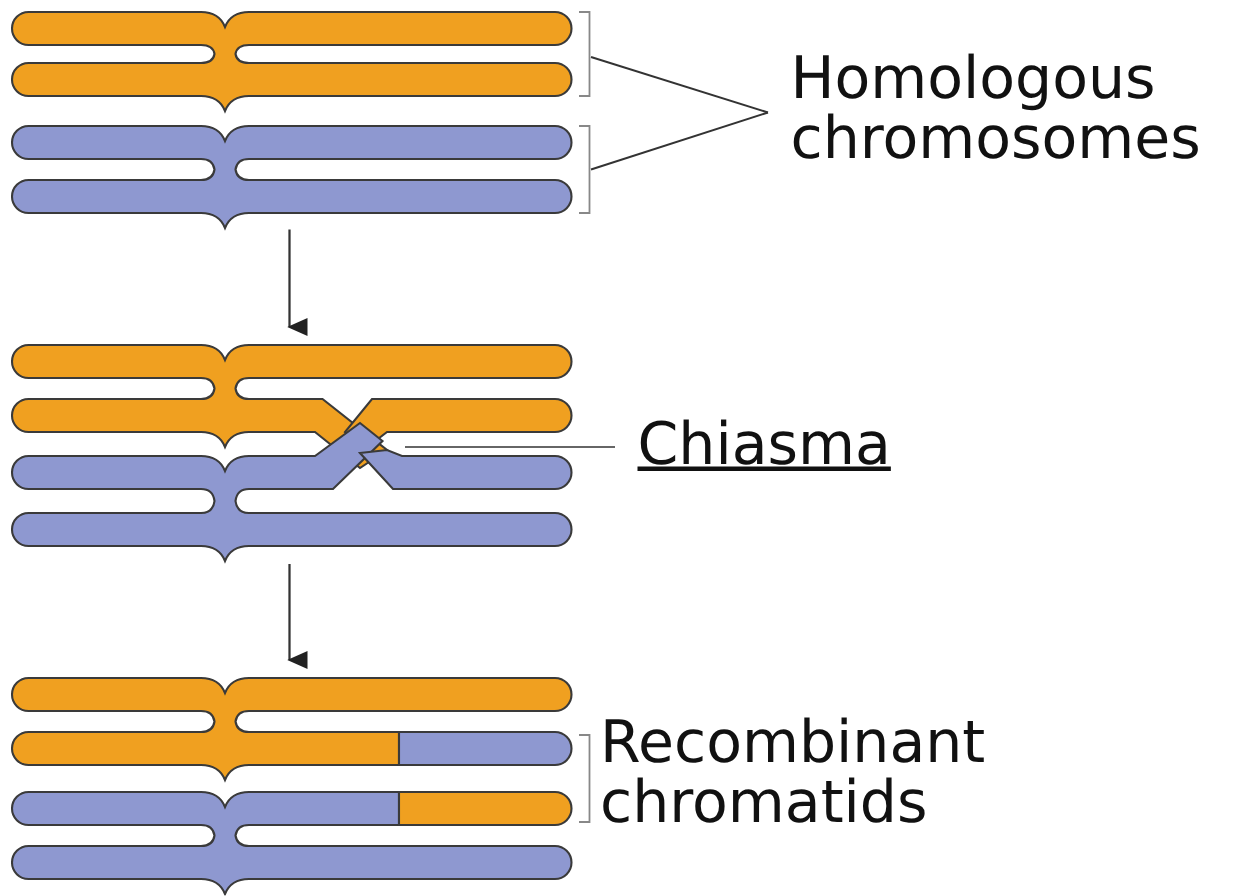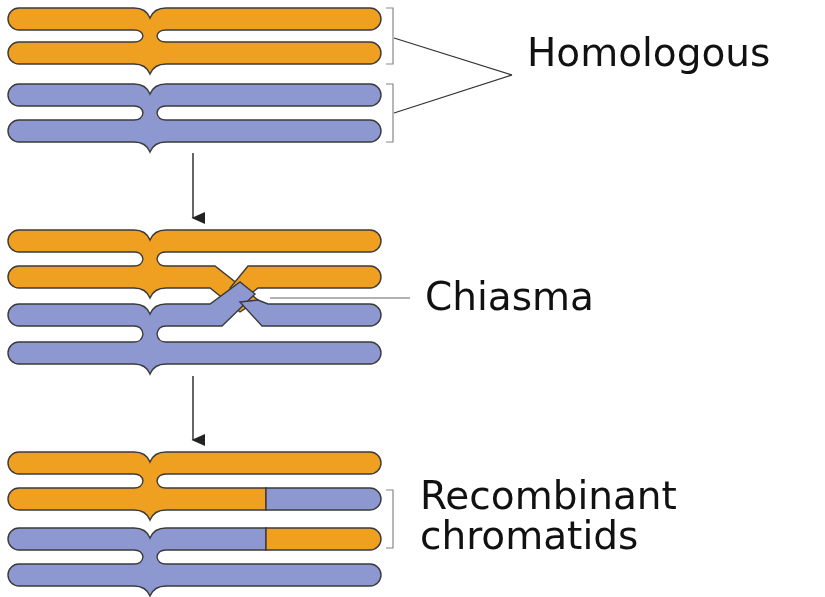--- a/index.html
+++ b/index.html
@@ -7,22 +7,22 @@
   svg#diagram { position: absolute; left: 0; top: 0; }
   .label {
     position: absolute;
     font-family: "DejaVu Sans", sans-serif;
     color: #111111;
     font-size: 39px;
     line-height: 40px;
     white-space: nowrap;
   }
   #lbl-homologous { left: 527px; top: 33px; }
-  #lbl-chiasma { left: 425px; top: 277px; }
-  #lbl-recombinant { left: 420px; top: 476px; }
+  #lbl-chiasma { left: 425px; top: 277px; text-decoration: underline; }
+  #lbl-recombinant { left: 400px; top: 476px; }
 </style>
 </head>
 <body>
 
 <svg id="diagram" width="825" height="597" viewBox="0 0 825 597" xmlns="http://www.w3.org/2000/svg">
   <defs>
     <marker id="arrowhead" markerWidth="10" markerHeight="10" refX="5" refY="8" orient="auto">
       <path d="M1,0 L5,9 L9,0 Z" fill="#222"></path>
     </marker>
   </defs>
@@ -57,18 +57,19 @@
     <path class="fill-a" d="M19,452 H134 Q146,452 150,462 Q154,452 166,452 H370 a11,11 0 0 1 0,22 H166 Q158,474 157,481 Q158,488 166,488 H266 V510 H166 Q154,510 150,520 Q146,510 134,510 H19 a11,11 0 0 1 0,-22 H134 Q142,488 143,481 Q142,474 134,474 H19 a11,11 0 0 1 0,-22 Z" fill="#F0A020" stroke="#3a3a3a" stroke-width="1.4"></path>
     <path class="fill-b" d="M266,488 H370 a11,11 0 0 1 0,22 H266 Z" fill="#8E98D0" stroke="#3a3a3a" stroke-width="1.4"></path>
     <path class="fill-b" d="M19,528 H134 Q146,528 150,538 Q154,528 166,528 H266 V550 H166 Q158,550 157,557 Q158,564 166,564 H370 a11,11 0 0 1 0,22 H166 Q154,586 150,596 Q146,586 134,586 H19 a11,11 0 0 1 0,-22 H134 Q142,564 143,557 Q142,550 134,550 H19 a11,11 0 0 1 0,-22 Z" fill="#8E98D0" stroke="#3a3a3a" stroke-width="1.4"></path>
     <path class="fill-a" d="M266,528 H370 a11,11 0 0 1 0,22 H266 Z" fill="#F0A020" stroke="#3a3a3a" stroke-width="1.4"></path>
     <path d="M386,490 H393 V548 H386" fill="none" stroke="#888" stroke-width="1.2"></path>
   </g>
 </svg>
 
 <div class="label" id="lbl-homologous" style="color: rgb(17, 17, 17);">
   <div>Homologous</div>
+  <div>chromosomes</div>
 </div>
 <div class="label" id="lbl-chiasma" style="color: rgb(17, 17, 17);">Chiasma</div>
 <div class="label" id="lbl-recombinant" style="color: rgb(17, 17, 17);">
   <div>Recombinant</div>
   <div>chromatids</div>
 </div>
 
 </body></html>

